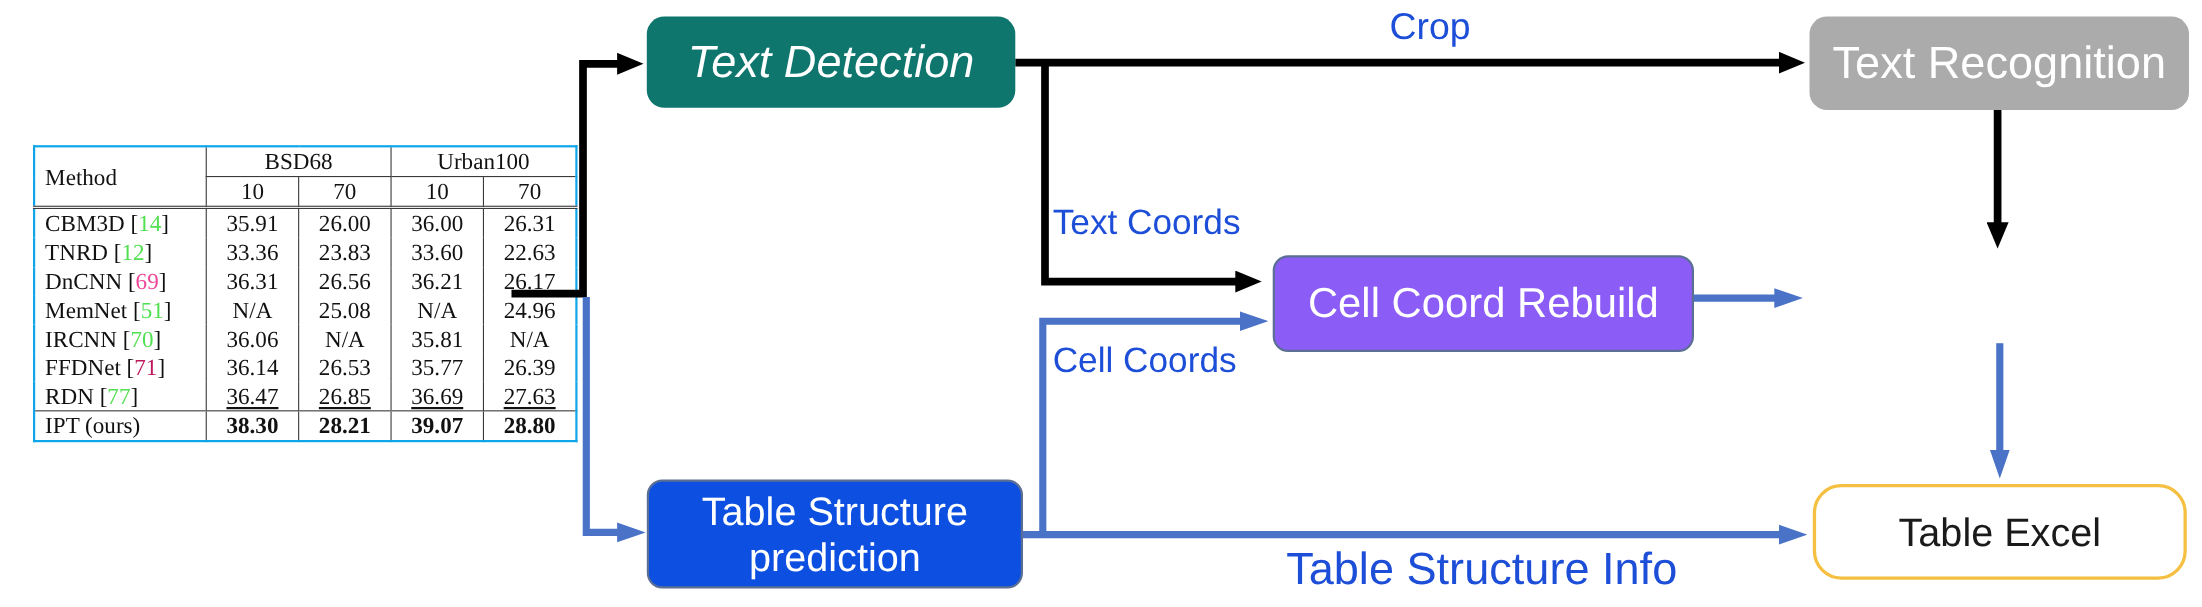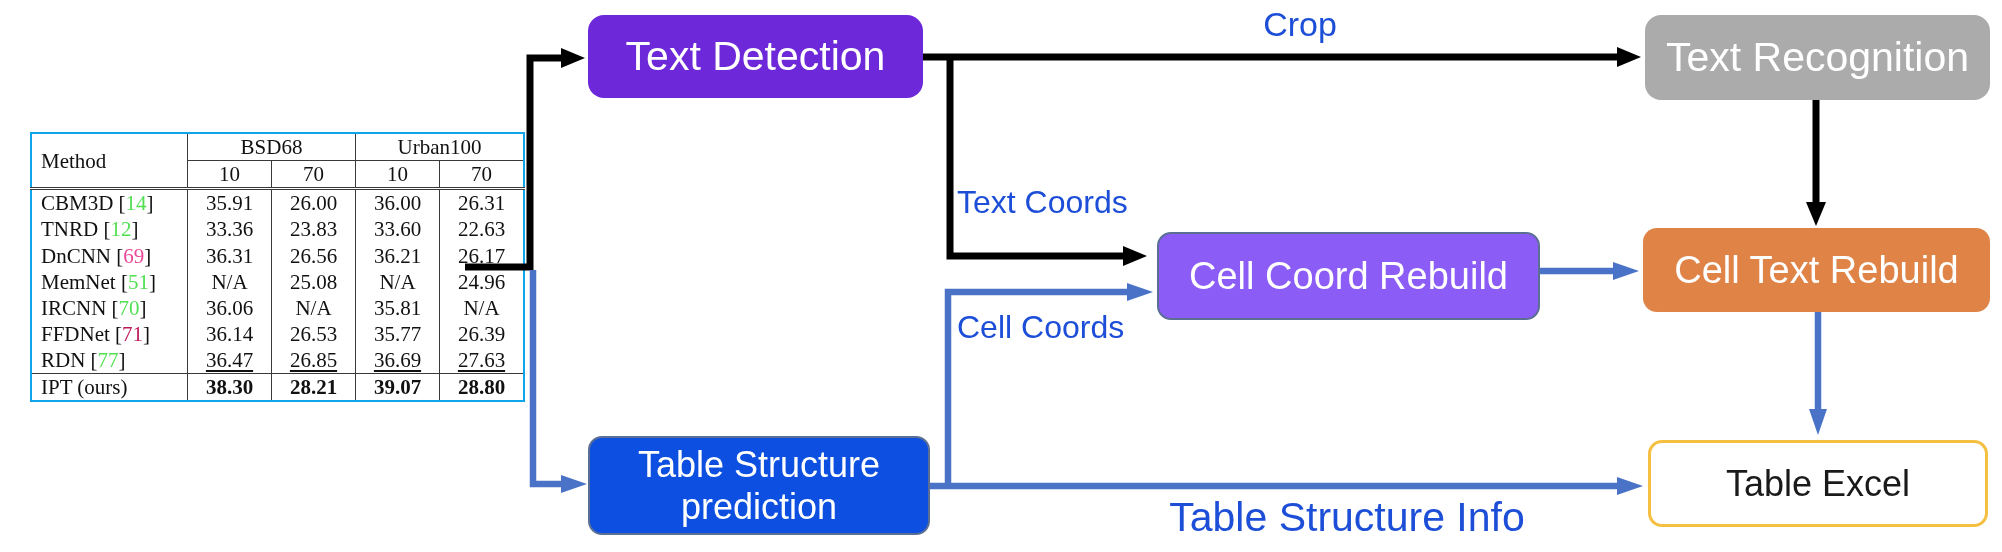--- a/index.html
+++ b/index.html
@@ -17,21 +17,21 @@
   .box {
     position:absolute;
     display:flex; align-items:center; justify-content:center;
     text-align:center;
     color:#ffffff;
     box-sizing:border-box;
   }
   .gray-box  { border-radius:16px; font-size:41px; }
   .blue-box  { border-radius:14px; font-size:38px; border:2px solid #5b6f94; }
   .orange-box{ border-radius:14px; font-size:38px; }
-  .excel-box { border-radius:14px; font-size:36px; color:#1a1a1a; background:#ffffff; border:3px solid #f5c041; }
+  .excel-box { border-radius:26px; font-size:36px; color:#1a1a1a; background:#ffffff; border:3px solid #f5c041; }
 
   #text-detection            { left:588px;  top:15px;  width:335px; height:83px; }
   #text-recognition          { left:1645px; top:15px;  width:345px; height:85px; }
   #cell-coord-rebuild        { left:1157px; top:232px; width:383px; height:88px; }
   #cell-text-rebuild         { left:1643px; top:228px; width:347px; height:84px; }
   #table-structure-prediction{ left:588px;  top:436px; width:342px; height:99px; font-size:36px; line-height:1.15; padding:0 12px; }
   #table-excel               { left:1648px; top:440px; width:340px; height:87px; }
 
   
   .edge-label { position:absolute; color:#1d4ed8; white-space:nowrap; }
@@ -164,27 +164,26 @@
     <polyline points="950,57 950,256 1124,256" fill="none" stroke-width="7" marker-end="url(#ah-black)" style="stroke: rgb(0, 0, 0);"></polyline>
     <polyline points="1816,100 1816,203" fill="none" stroke-width="7" marker-end="url(#ah-black)" style="stroke: rgb(0, 0, 0);"></polyline>
 
     <polyline points="533,270 533,484 562,484" fill="none" stroke-width="6.5" marker-end="url(#ah-blue)" style="stroke: rgb(74, 115, 200);"></polyline>
     <polyline points="930,486 1618,486" fill="none" stroke-width="6.5" marker-end="url(#ah-blue)" style="stroke: rgb(74, 115, 200);"></polyline>
     <polyline points="948,483 948,292 1128,292" fill="none" stroke-width="6.5" marker-end="url(#ah-blue)" style="stroke: rgb(74, 115, 200);"></polyline>
     <polyline points="1540,271 1614,271" fill="none" stroke-width="6.5" marker-end="url(#ah-blue)" style="stroke: rgb(74, 115, 200);"></polyline>
     <polyline points="1818,312 1818,410" fill="none" stroke-width="6.5" marker-end="url(#ah-blue)" style="stroke: rgb(74, 115, 200);"></polyline>
   </svg>
 
-  <div class="box gray-box" id="text-detection" style="background-color: #6d28d9;">Text Detection</div>
+  <div class="box gray-box" id="text-detection" style="background-color: #0f766e; font-style: italic;">Text Detection</div>
 
   <div class="box gray-box" id="text-recognition" style="background-color: rgb(171, 171, 171);">Text Recognition</div>
 
   <div class="box blue-box" id="cell-coord-rebuild" style="background-color: #8b5cf6;">Cell Coord Rebuild</div>
 
-  <div class="box orange-box" id="cell-text-rebuild" style="background-color: rgb(224, 131, 71);">Cell Text Rebuild</div>
 
   <div class="box blue-box" id="table-structure-prediction" style="background-color: rgb(13, 79, 224);">Table Structure prediction</div>
 
   <div class="box excel-box" id="table-excel" style="border-color: rgb(245, 192, 65);">Table Excel</div>
 
   <div class="edge-label" id="label-crop">Crop</div>
   <div class="edge-label" id="label-text-coords">Text Coords</div>
   <div class="edge-label" id="label-cell-coords">Cell Coords</div>
   <div class="edge-label" id="label-tsi">Table Structure Info</div>
 

